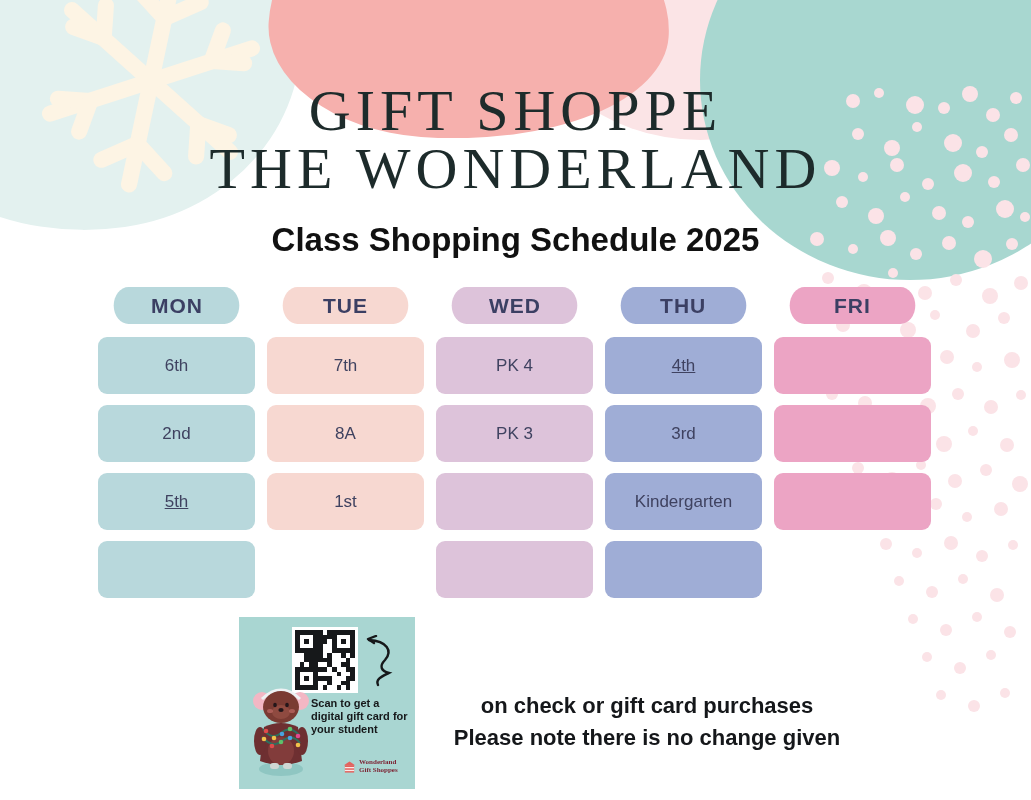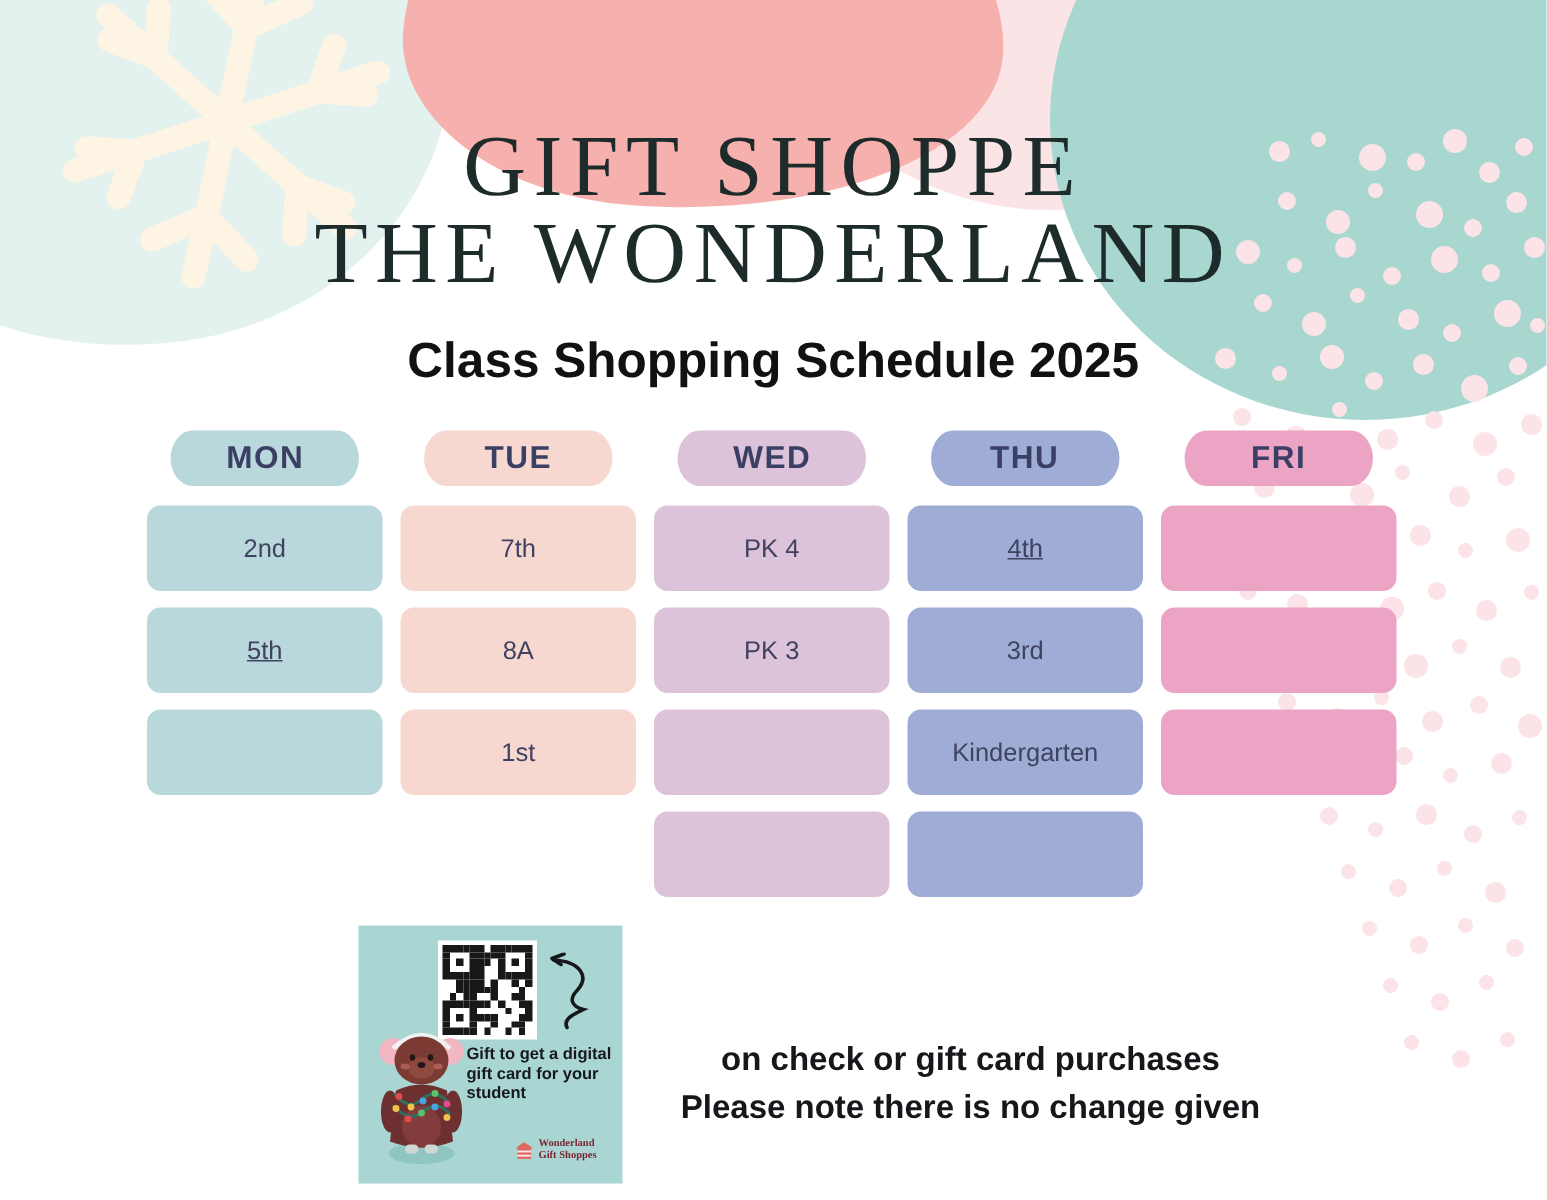--- a/index.html
+++ b/index.html
@@ -268,20 +268,21 @@
     <div class="title-line l2">GIFT SHOPPE</div>
     <div class="title-line l1">THE WONDERLAND</div>
   </div>
   <div class="subtitle">Class Shopping Schedule 2025</div>
 
   <div id="grid">
       <div class="col">
         <div class="hdr" style="background: rgb(184, 216, 220);">
           <span>MON</span>
         </div>
+        <div class="cell h1" style="background: rgb(184, 216, 220);">6th</div>
         <div class="cell h1" style="background: rgb(184, 216, 220);">2nd</div>
         <div class="cell h1" style="background: rgb(184, 216, 220); text-decoration: underline;">5th</div>
         <div class="cell h1" style="background: rgb(184, 216, 220);"></div>
       </div>
       <div class="col">
         <div class="hdr" style="background: rgb(247, 216, 209);">
           <span>TUE</span>
         </div>
         <div class="cell h1" style="background: rgb(247, 216, 209);">7th</div>
         <div class="cell h1" style="background: rgb(247, 216, 209);">8A</div>
@@ -486,21 +487,21 @@
         <i style="background: transparent;"></i>
         <i style="background: rgb(22, 24, 26);"></i>
         <i style="background: transparent;"></i>
       </div>
 
     <svg class="arrow" viewBox="0 0 36 52">
       <path d="M9 8 L3 4 L11 1" stroke="#16181a" stroke-width="2.4" fill="none" stroke-linecap="round" stroke-linejoin="round"></path>
       <path d="M4 5 C22 6 28 16 20 25 C14 31 16 36 24 38 C18 41 10 44 13 50" stroke="#16181a" stroke-width="2.4" fill="none" stroke-linecap="round"></path>
     </svg>
 
-    <div class="qr-text">Gift to get a digital gift card for your student</div>
+    <div class="qr-text">Scan to get a digital gift card for your student</div>
 
     <svg id="bear" viewBox="0 0 66 98">
       <ellipse cx="33" cy="90" rx="22" ry="7" fill="#8fc6c2"></ellipse>
       <ellipse cx="14" cy="22" rx="9" ry="9" fill="#f3b7c4"></ellipse>
       <ellipse cx="52" cy="22" rx="9" ry="9" fill="#f3b7c4"></ellipse>
       <path d="M14 20 Q33 2 52 20" stroke="#eef2f4" stroke-width="3" fill="none"></path>
       <ellipse cx="33" cy="28" rx="18" ry="16" fill="#7b3b33"></ellipse>
       <ellipse cx="33" cy="33" rx="9" ry="7" fill="#8f4a40"></ellipse>
       <ellipse cx="27" cy="26" rx="1.8" ry="2.2" fill="#24161a"></ellipse>
       <ellipse cx="39" cy="26" rx="1.8" ry="2.2" fill="#24161a"></ellipse>

